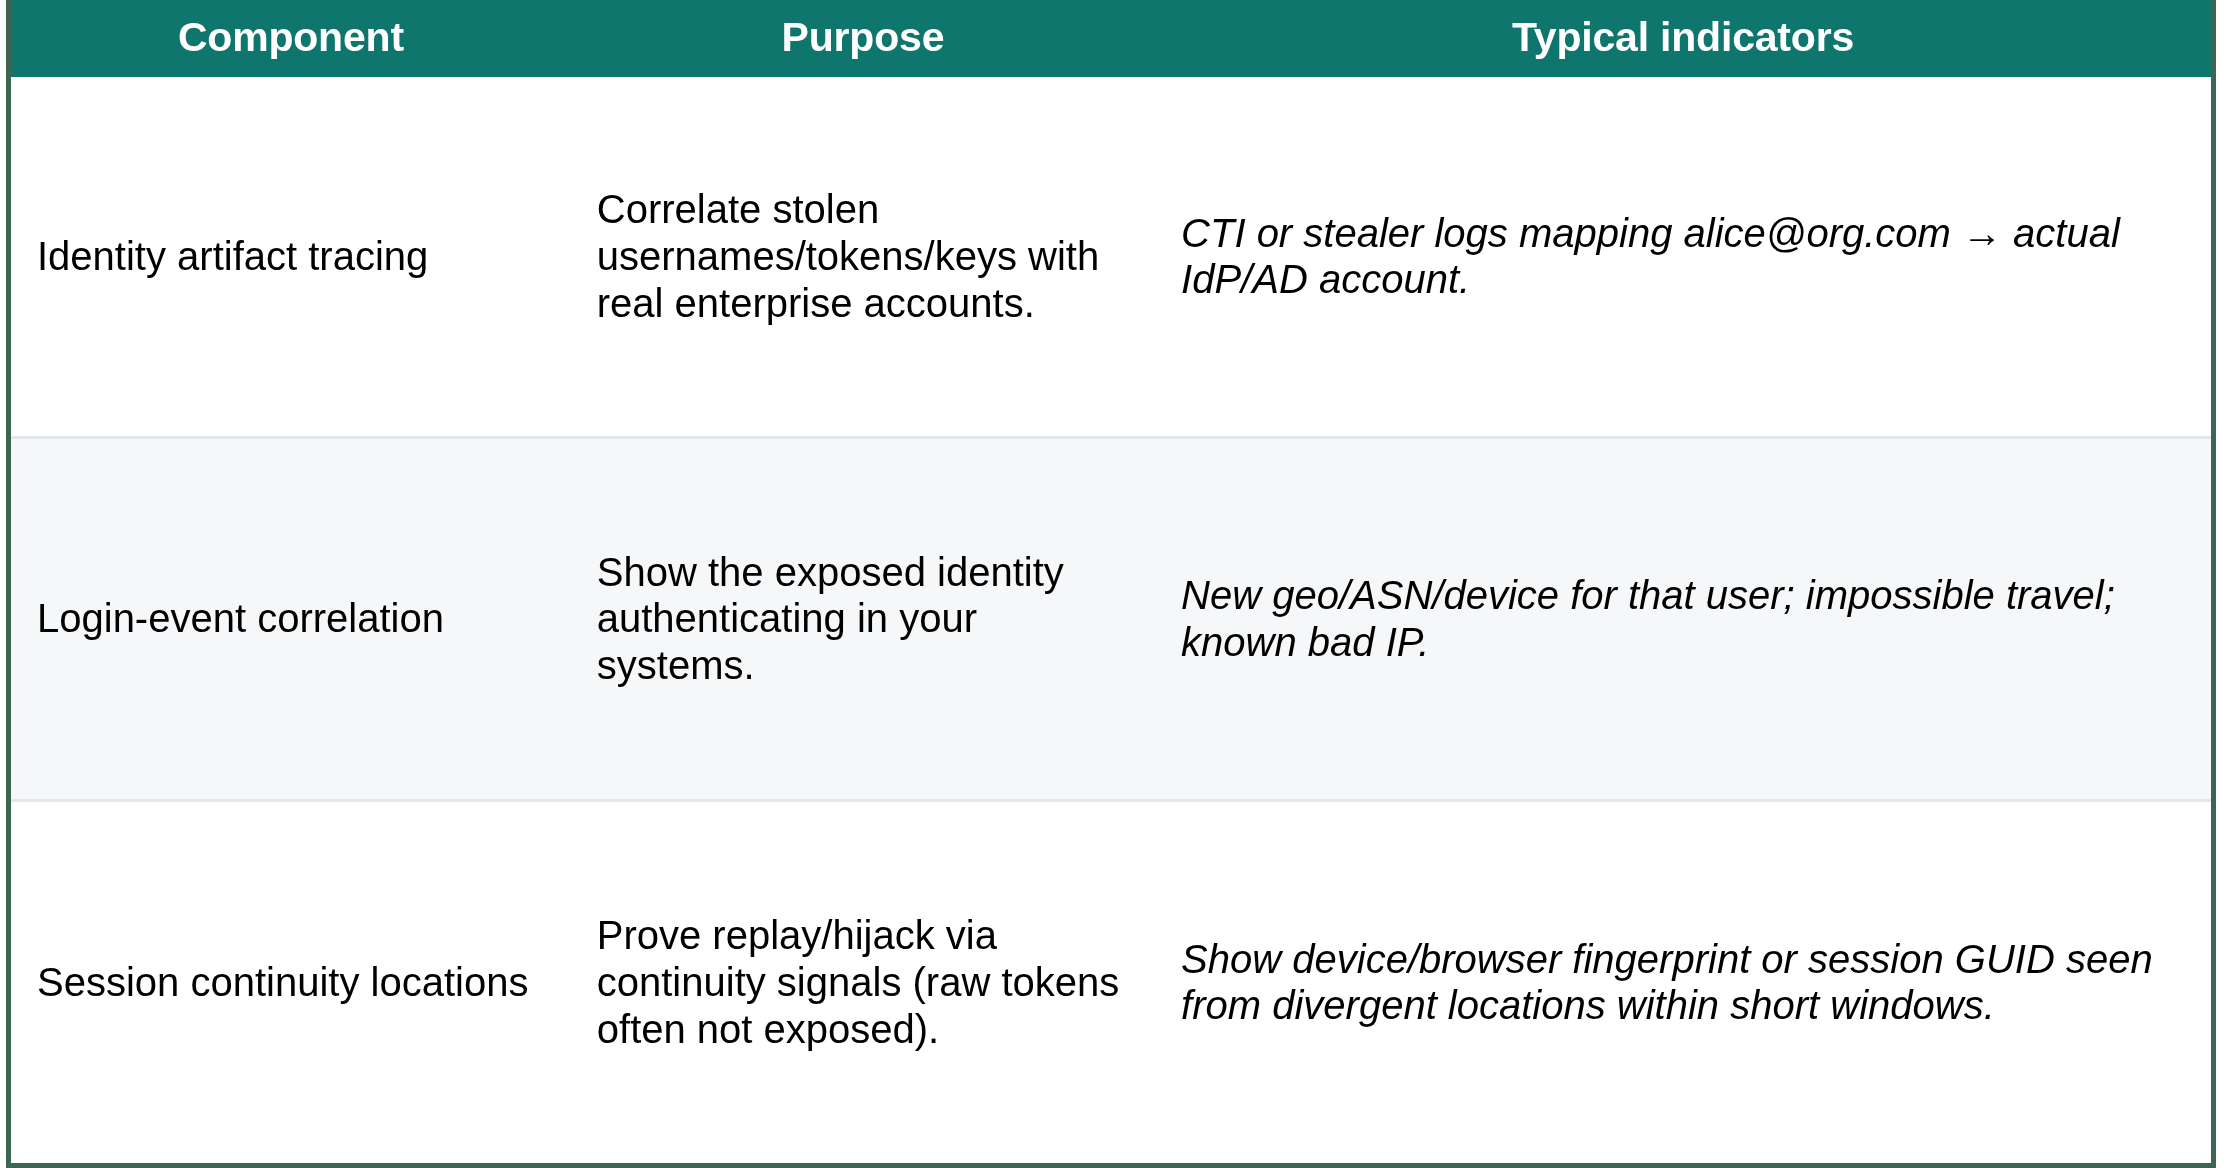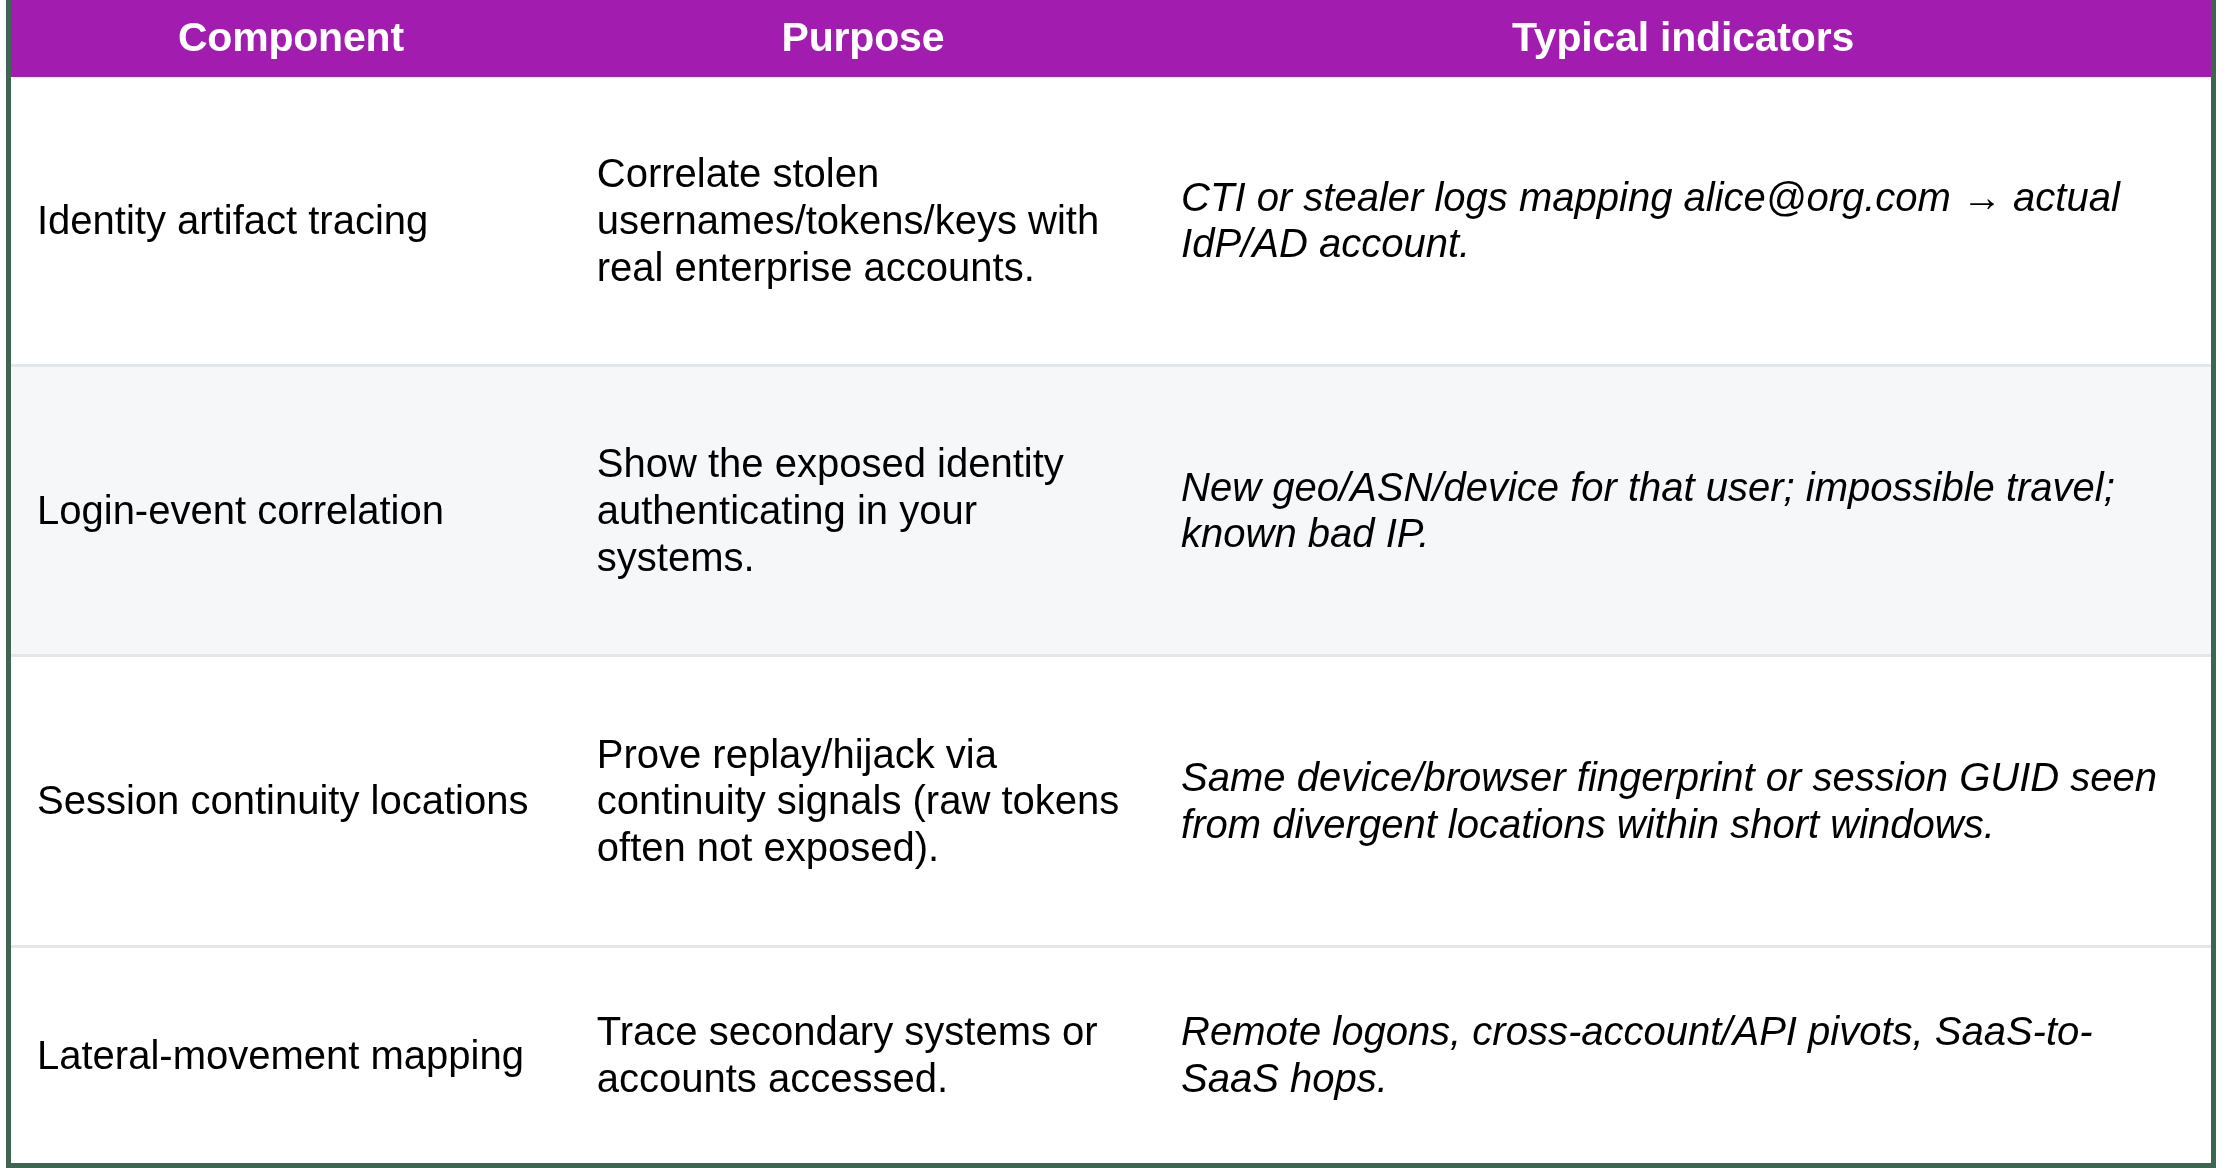--- a/index.html
+++ b/index.html
@@ -25,21 +25,21 @@
     width: 100%;
     height: 1168px;
     border-collapse: collapse;
     table-layout: fixed;
     border-left: 5px solid #3E6551;
     border-right: 5px solid #3E6551;
     border-bottom: 5px solid #3E6551;
   }
 
   table.ir-table thead th {
-    background: #a21caf;
+    background: #0f766e;
     color: #ffffff;
     font-size: 41px;
     font-weight: bold;
     text-align: center;
     padding: 14px 20px 16px 20px;
     height: 72px;
     box-sizing: border-box;
     vertical-align: middle;
     letter-spacing: -0.2px;
   }
@@ -95,22 +95,17 @@
         <td class="cell-indicator">CTI or stealer logs mapping alice@org.com → actual IdP/AD account.</td>
       </tr>
       <tr class="row-even">
         <td class="cell-component">Login-event correlation</td>
         <td class="cell-purpose">Show the exposed identity authenticating in your systems.</td>
         <td class="cell-indicator">New geo/ASN/device for that user; impossible travel; known bad IP.</td>
       </tr>
       <tr class="row-odd">
         <td class="cell-component">Session continuity locations</td>
         <td class="cell-purpose">Prove replay/hijack via continuity signals (raw tokens often not exposed).</td>
-        <td class="cell-indicator">Same device/browser fingerprint or session GUID seen from divergent locations within short windows.</td>
-      </tr>
-      <tr class="row-odd">
-        <td class="cell-component">Lateral-movement mapping</td>
-        <td class="cell-purpose">Trace secondary systems or accounts accessed.</td>
-        <td class="cell-indicator">Remote logons, cross-account/API pivots, SaaS-to-SaaS hops.</td>
+        <td class="cell-indicator">Show device/browser fingerprint or session GUID seen from divergent locations within short windows.</td>
       </tr>
     </tbody>
   </table>
 </div>
 
 </body></html>

